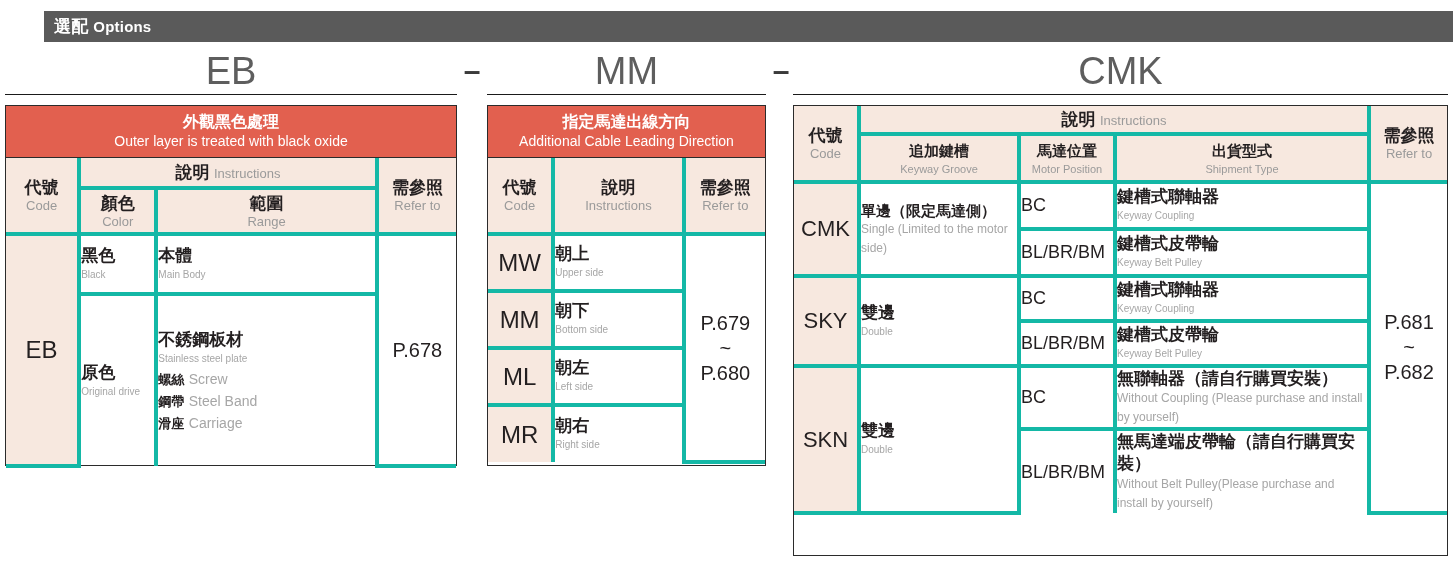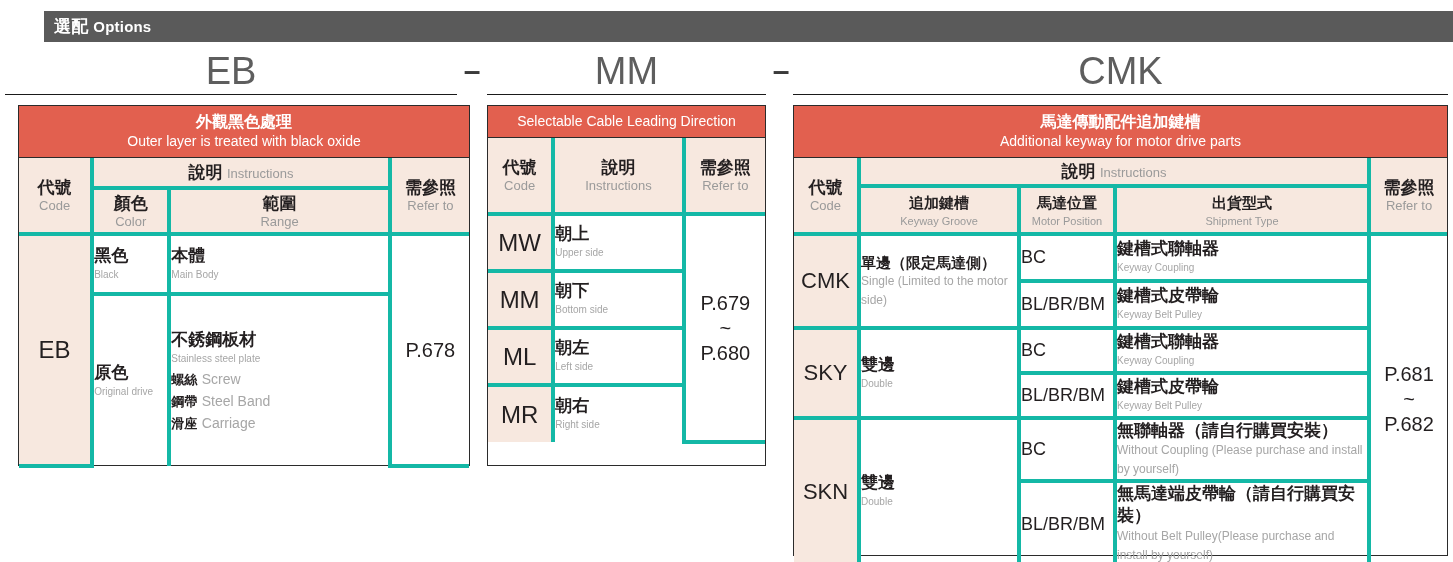--- a/index.html
+++ b/index.html
@@ -103,21 +103,21 @@
 </div>
 
 <div class="titles">
   <div class="code-title" style="left:5px;width:452px;">EB</div>
   <div class="dash" style="left:460px;width:24px;text-align:center;">–</div>
   <div class="code-title" style="left:487px;width:279px;">MM</div>
   <div class="dash" style="left:770px;width:22px;text-align:center;">–</div>
   <div class="code-title" style="left:793px;width:655px;">CMK</div>
 </div>
 
-<div class="tbl" style="left:18px;top:105px;width:452px;height:361px;">
+<div class="tbl" style="left:5px;top:105px;width:452px;height:361px;">
   <div class="tbl-head">
     <span class="zh">外觀黑色處理</span>
     <span class="en">Outer layer is treated with black oxide</span>
   </div>
   <table class="grid">
     <colgroup>
         <col style="width:73px">
         <col style="width:77px">
         <col style="width:220px">
         <col style="width:79px">
@@ -180,21 +180,22 @@
           <span class="en">Carriage</span>
         </span>
       </td>
     </tr>
   </tbody>
     </table>
 </div>
 
 <div class="tbl" style="left:487px;top:105px;width:279px;height:361px;">
   <div class="tbl-head">
-    <span class="en">Selectable Cable Leading Direction</span>
+    <span class="zh">指定馬達出線方向</span>
+    <span class="en">Additional Cable Leading Direction</span>
   </div>
   <table class="grid">
     <colgroup>
         <col style="width:65px">
         <col style="width:130px">
         <col style="width:81px">
       </colgroup>
     <tbody>
         <tr>
       <th class="hd" style="height:76px;">
@@ -241,24 +242,20 @@
       <td class="txt">
         <span class="zh">朝右</span>
         <span class="en">Right side</span>
       </td>
     </tr>
   </tbody>
     </table>
 </div>
 
 <div class="tbl" style="left:793px;top:105px;width:655px;height:451px;">
-  <div class="tbl-head">
-    <span class="zh">馬達傳動配件追加鍵槽</span>
-    <span class="en">Additional keyway for motor drive parts</span>
-  </div>
   <table class="grid">
     <colgroup>
       <col style="width:65px">
         <col style="width:160px">
         <col style="width:96px">
       <col style="width:254px">
         <col style="width:78px">
     </colgroup>
     <tbody>
         <tr>

